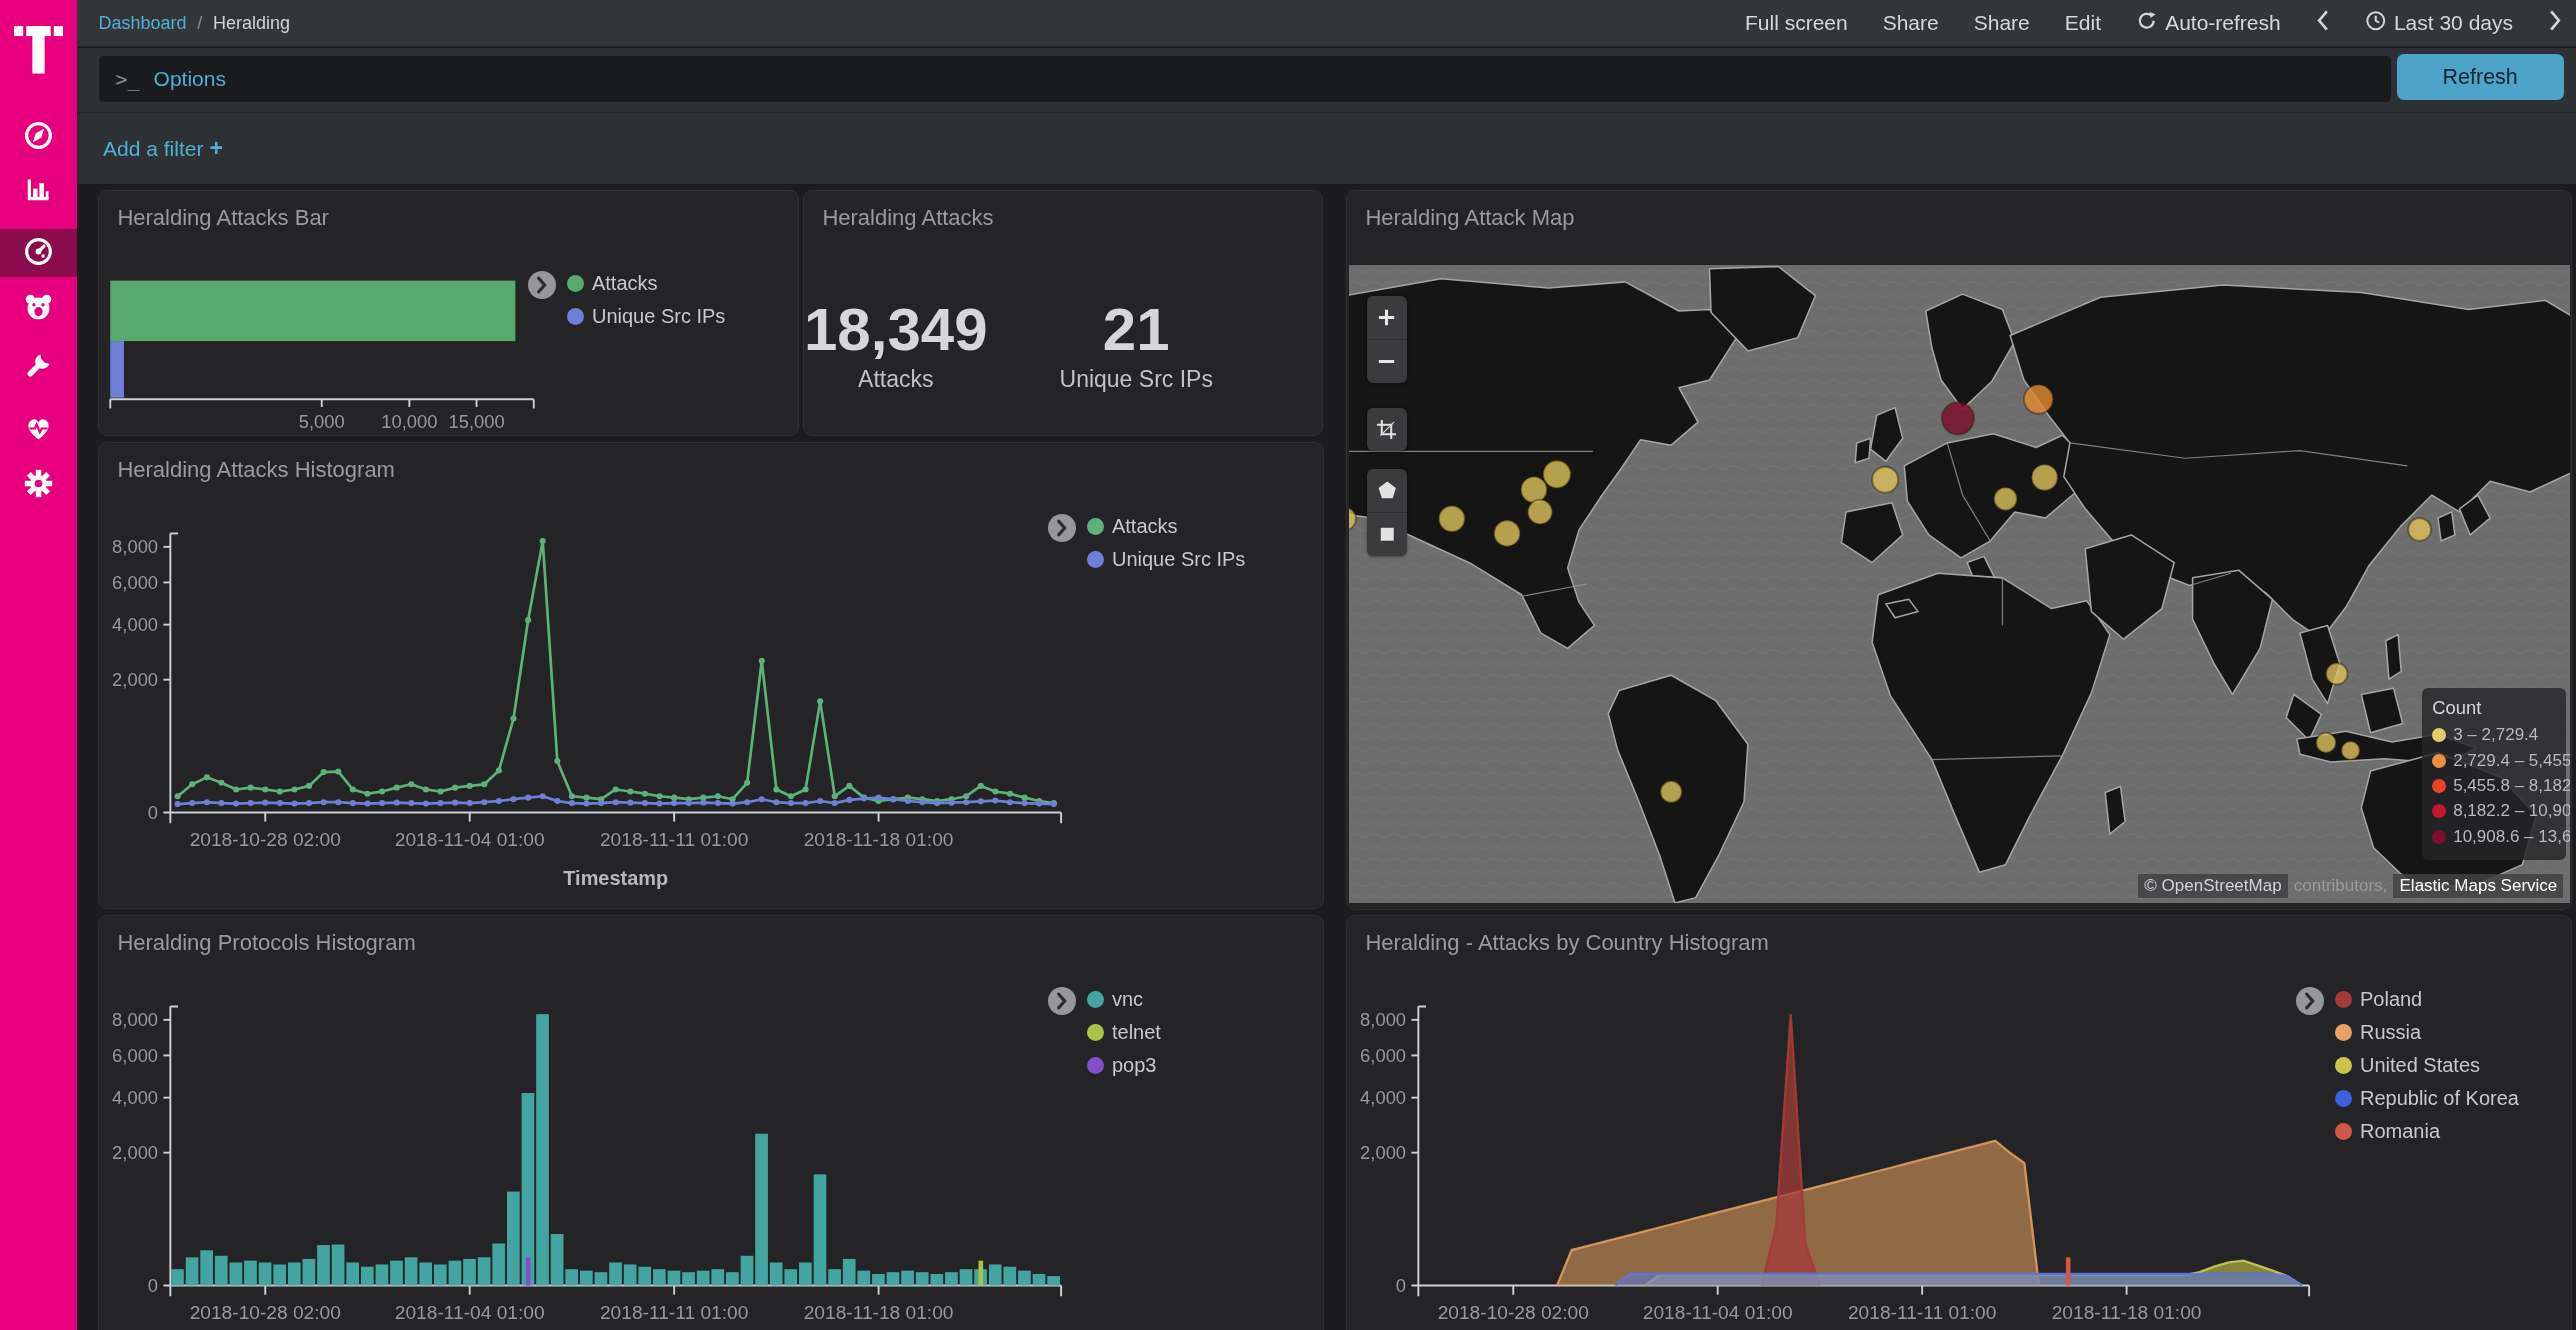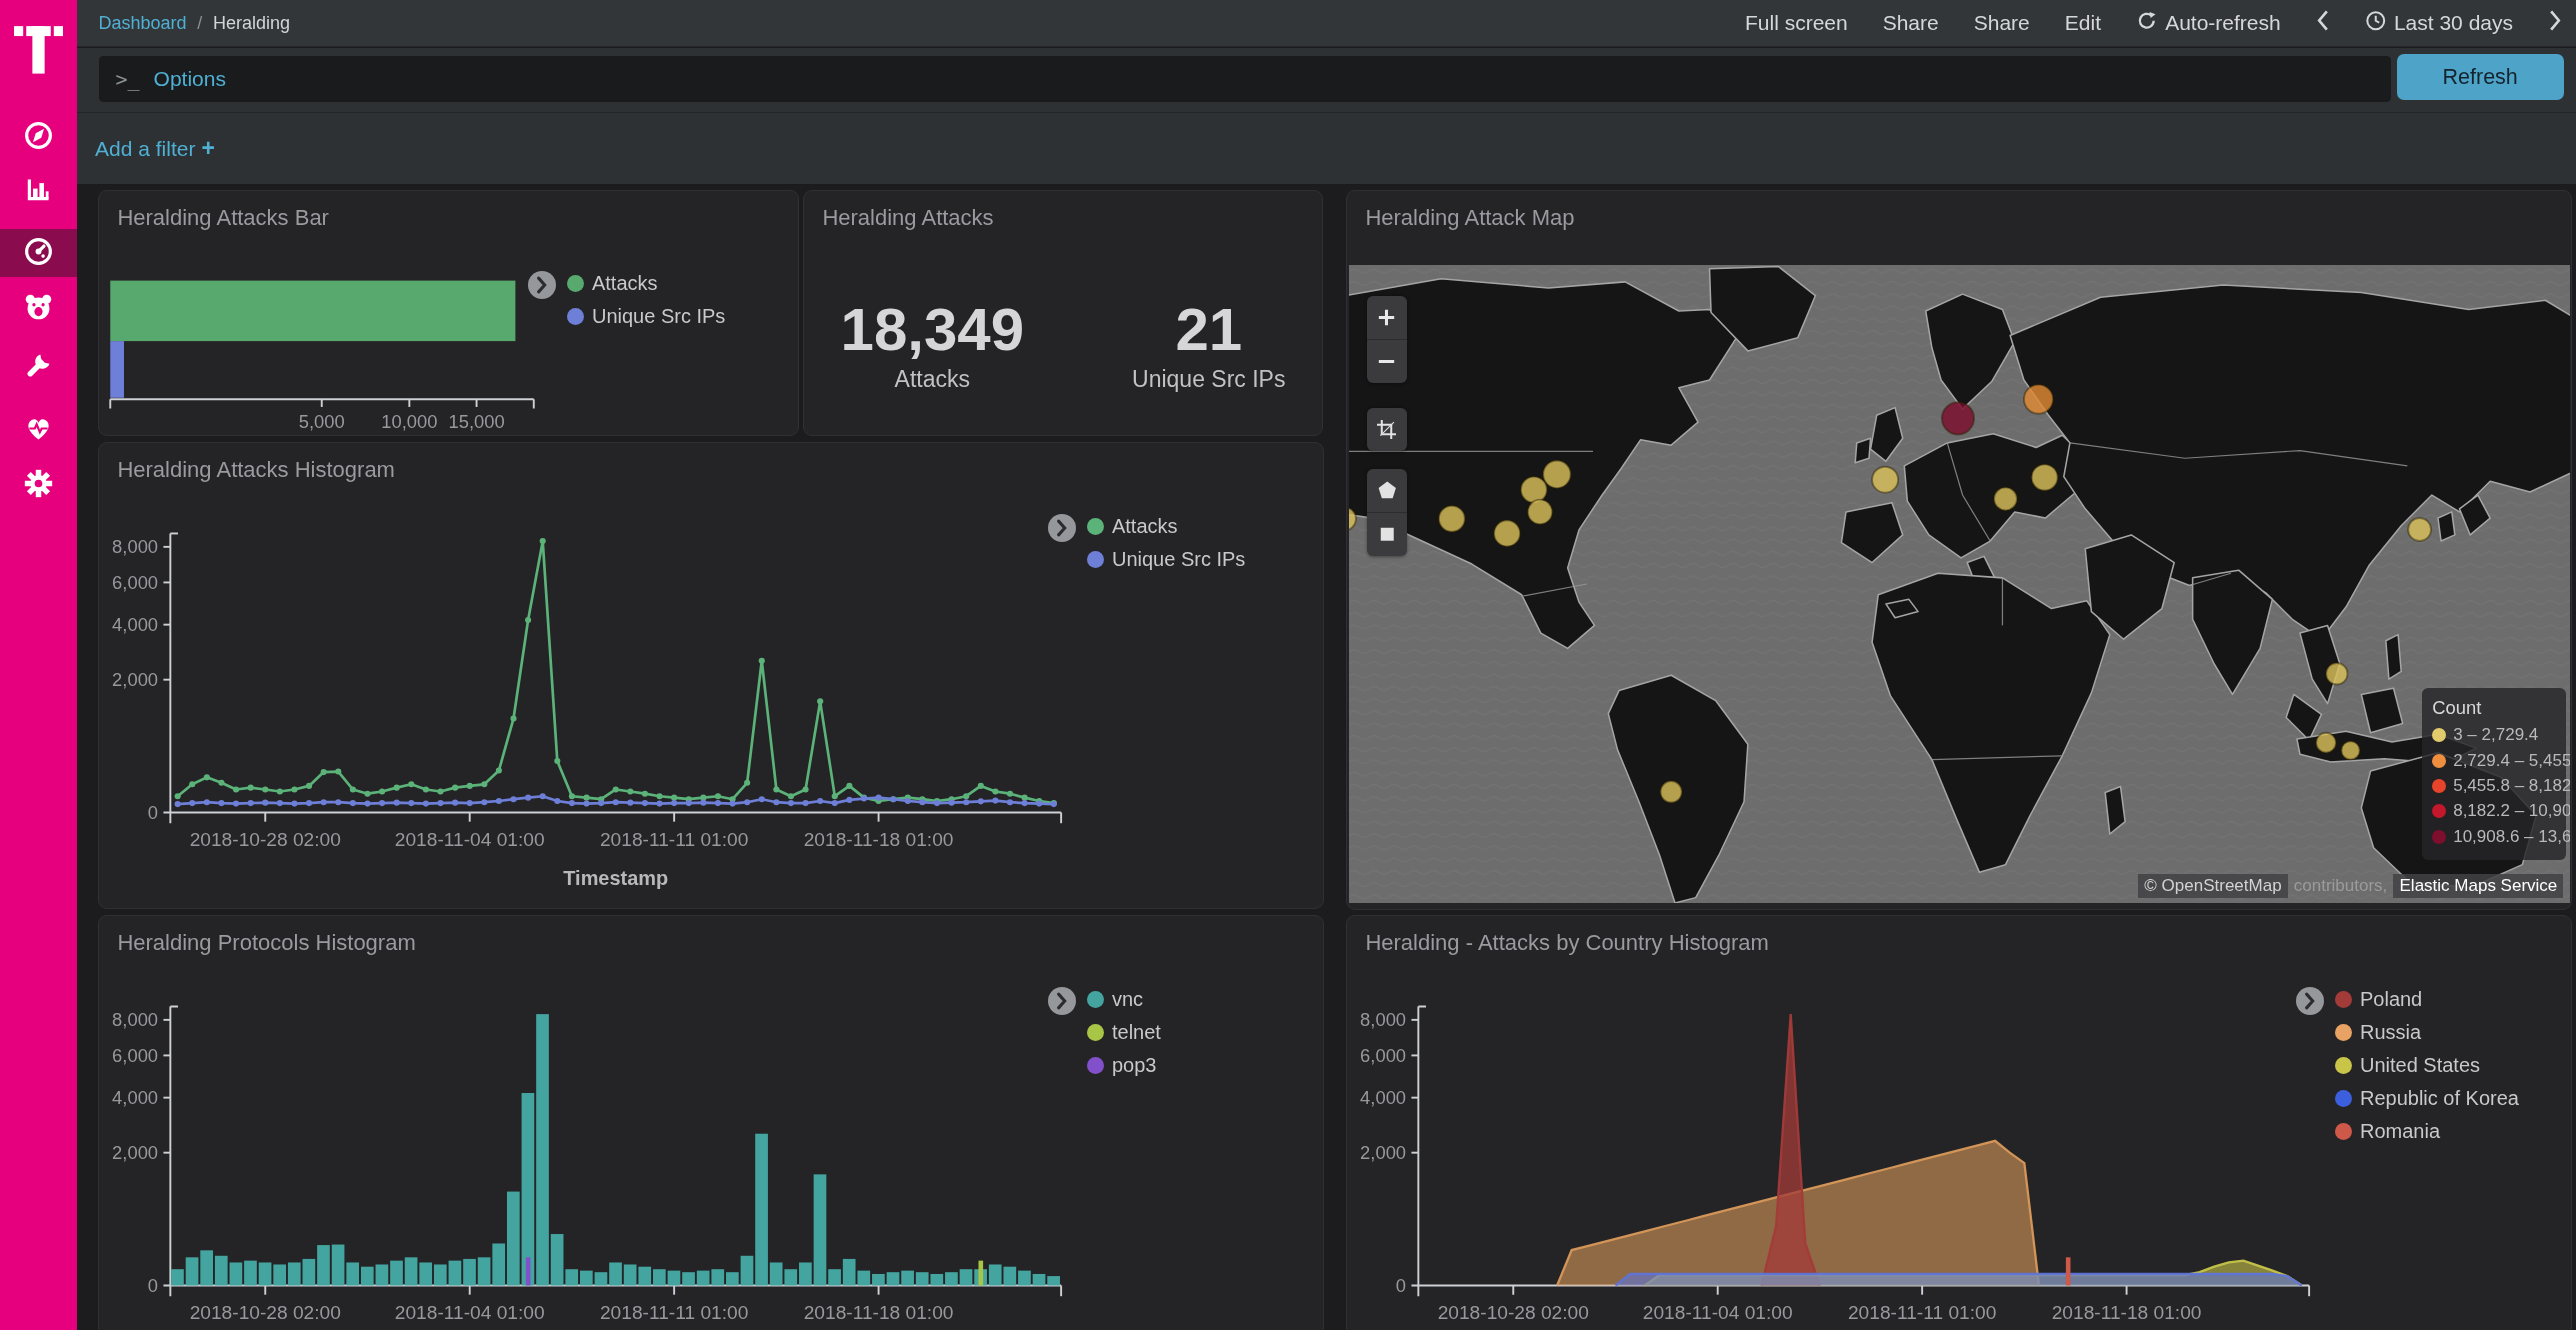--- a/index.html
+++ b/index.html
@@ -21,21 +21,21 @@
   #querybar{position:absolute;left:77px;top:48px;width:2499px;height:64px;background:#2e3134;z-index:40}
   #searchbox{position:absolute;left:21.5px;top:7.7px;width:2292px;height:46px;background:#191b1d;border-radius:4.6px;display:flex;align-items:center}
   #searchbox .prompt{font-family:"DejaVu Sans Mono","Liberation Mono",monospace;color:#8b9297;font-size:20px;margin:0 14px 0 17px}
   #searchinput{flex:1;background:transparent;border:none;outline:none;font-size:21px;color:#c9cbce;font-family:inherit}
   #searchinput::placeholder{color:#6c7378}
   #optionslink{color:#4FB0D4;font-size:21px;margin-right:20px;cursor:pointer}
   #refreshbtn{position:absolute;right:12.3px;top:6.1px;width:167px;height:46px;background:#4EA3C9;border:none;border-radius:7px;
     font-size:21.5px;color:#14242d;font-family:inherit;cursor:pointer}
   
   #filterbar{position:absolute;left:77px;top:112px;width:2499px;height:71px;background:#2e3134;border-top:1.5px solid #232527;border-bottom:1.5px solid #1a1b1c;z-index:40;display:flex;align-items:center}
-  #addfilter{margin-left:18px;color:#4FB0D4;font-size:21px;cursor:pointer}
+  #addfilter{margin-left:26px;color:#4FB0D4;font-size:21px;cursor:pointer}
   #addfilter b{font-size:23px;font-weight:bold;margin-left:6.1px}
   
   .panel{position:absolute;background:#242427;border:0.8px solid #303034;border-radius:9px;overflow:hidden}
   .ptitle{position:absolute;top:14px;left:18.4px;font-size:22px;color:#9a9aa0}
   #p1{left:98px;top:190px;width:699px;height:244px}
   #p2{left:803px;top:190px;width:518px;height:244px}
   #p3{left:1346px;top:190px;width:1224px;height:718px}
   #p4{left:98px;top:442px;width:1224px;height:465px}
   #p5{left:98px;top:915px;width:1224px;height:465px}
   #p6{left:1346px;top:915px;width:1224px;height:465px}
@@ -43,21 +43,21 @@
   
   .legend{position:absolute;display:flex;gap:10.7px;align-items:flex-start}
   #p1 .legend{left:429px;top:81px}
   #p4 .legend,#p5 .legend,#p6 .legend{left:949px;top:72px}
   .chev{width:28px;height:28px;border-radius:50%;background:#95979a;flex:none;display:flex;align-items:center;justify-content:center;cursor:pointer;margin-top:-1.5px}
   .lrows{display:flex;flex-direction:column}
   .lrow{display:flex;align-items:center;gap:7.7px;margin-bottom:10px;cursor:pointer}
   .ldot{width:17.6px;height:17.6px;border-radius:50%;flex:none}
   .llab{font-size:20px;color:#c9c9cc;white-space:nowrap}
   
-  .metricrow{position:absolute;left:0;top:107px;width:100%;display:flex;justify-content:center;gap:108px}
+  .metricrow{position:absolute;left:0;top:107px;width:100%;display:flex;gap:72px}
   .metric{text-align:center}
   .mval{font-size:60px;font-weight:bold;color:#d6d6d8;line-height:1.05}
   .mlab{font-size:23px;color:#c2c2c5;margin-top:4.6px}
   
   #mapwrap{position:absolute;left:1.5px;top:74px;width:1221px;height:638px;background:#6d6d6d;overflow:hidden}
   .mapctl{position:absolute;left:18.4px;background:#3b3b3e;border-radius:6.1px;overflow:hidden;box-shadow:0 0.8px 3.1px rgba(0,0,0,.4)}
   .mapbtn{width:40px;height:43px;display:flex;align-items:center;justify-content:center;cursor:pointer}
   .mapbtn + .mapbtn{border-top:0.8px solid #2c2c2e}
   #countlegend{position:absolute;left:1073px;top:423px;width:144px;background:rgba(38,38,40,.82);border-radius:6.1px;padding:9.2px 10.7px 7.7px 10.7px;box-sizing:border-box}
   #countlegend .clt{font-size:18.4px;font-weight:normal;color:#d8d8da;margin-bottom:6.1px}

